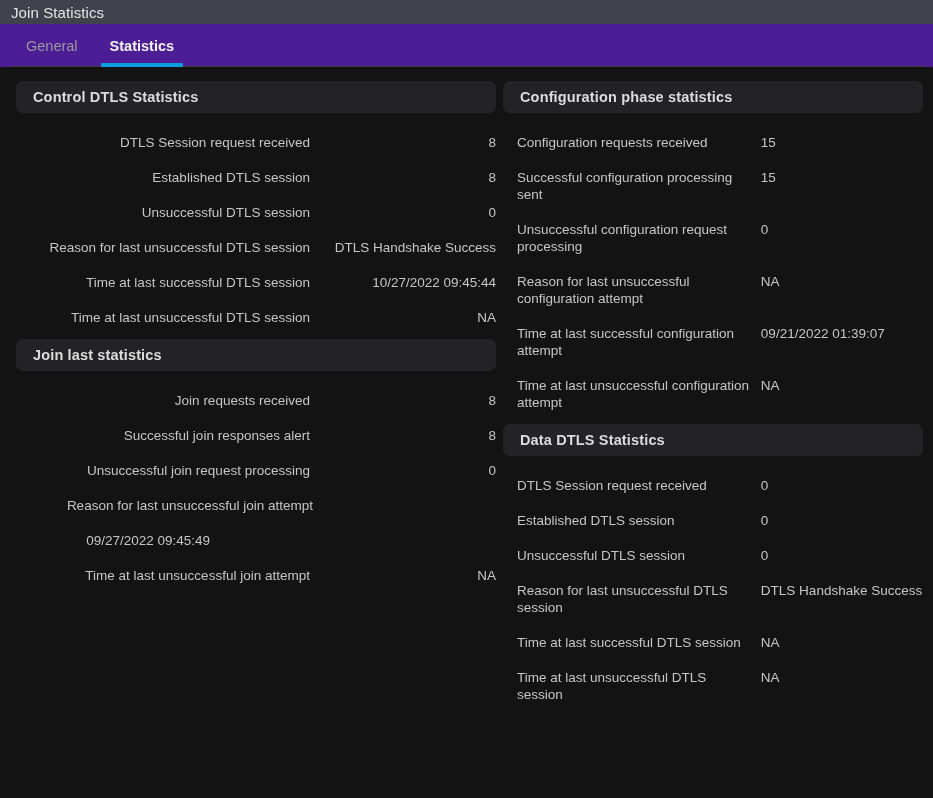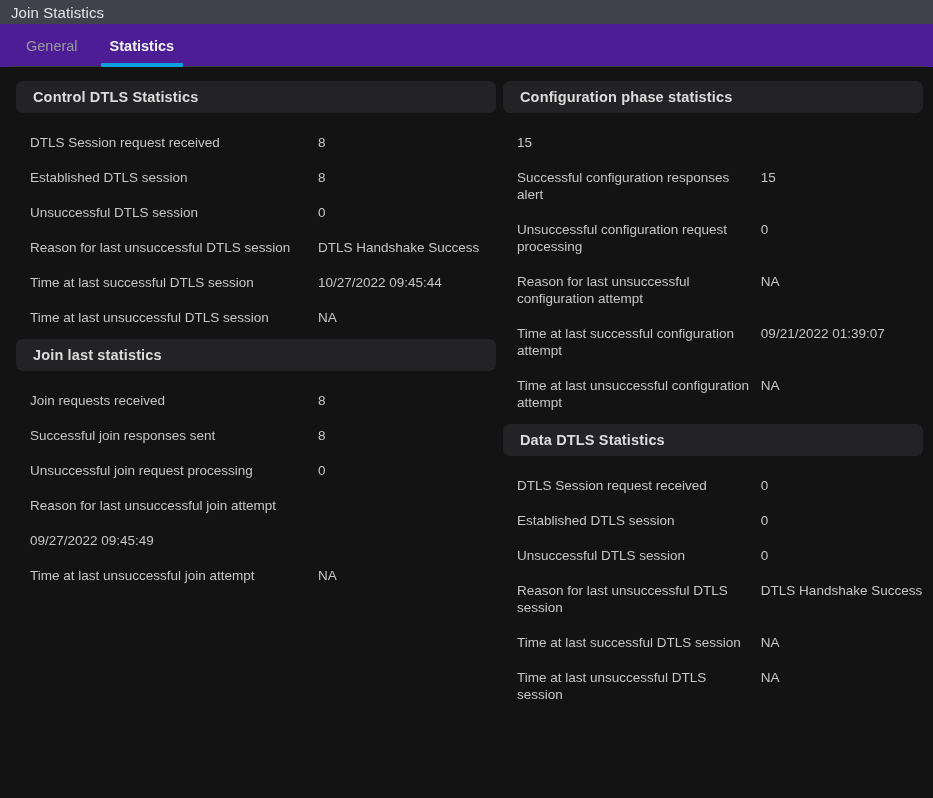--- a/index.html
+++ b/index.html
@@ -81,20 +81,21 @@
 
   
   .columns {
     display: flex;
     padding-top: 14px;
   }
   .col-left {
     width: 496px;
     padding-left: 16px;
     padding-right: 0px;
+    text-align: right;
   }
   .col-right {
     width: 437px;
     padding-left: 7px;
     padding-right: 10px;
   }
 
   
   .section-header {
     background: #232325;
@@ -198,21 +199,21 @@
       <div class="section">
         <div class="section-header">
           <span class="section-header-text">Join last statistics</span>
         </div>
         <div class="rows">
           <div class="row">
             <span class="row-label">Join requests received</span>
             <span class="row-value">8</span>
           </div>
           <div class="row">
-            <span class="row-label">Successful join responses sent</span>
+            <span class="row-label">Successful join responses alert</span>
             <span class="row-value">8</span>
           </div>
           <div class="row">
             <span class="row-label">Unsuccessful join request processing</span>
             <span class="row-value">0</span>
           </div>
           <div class="row">
             <span class="row-label">Reason for last unsuccessful join attempt</span>
           </div>
           <div class="row">
@@ -228,24 +229,25 @@
     </div>
 
     <div class="col-right">
 
       <div class="section">
         <div class="section-header">
           <span class="section-header-text">Configuration phase statistics</span>
         </div>
         <div class="rows">
           <div class="row">
+            <span class="row-label">Configuration requests received</span>
             <span class="row-value">15</span>
           </div>
           <div class="row">
-            <span class="row-label">Successful configuration responses alert</span>
+            <span class="row-label">Successful configuration processing sent</span>
             <span class="row-value">15</span>
           </div>
           <div class="row">
             <span class="row-label">Unsuccessful configuration request processing</span>
             <span class="row-value">0</span>
           </div>
           <div class="row">
             <span class="row-label">Reason for last unsuccessful configuration attempt</span>
             <span class="row-value">NA</span>
           </div>

